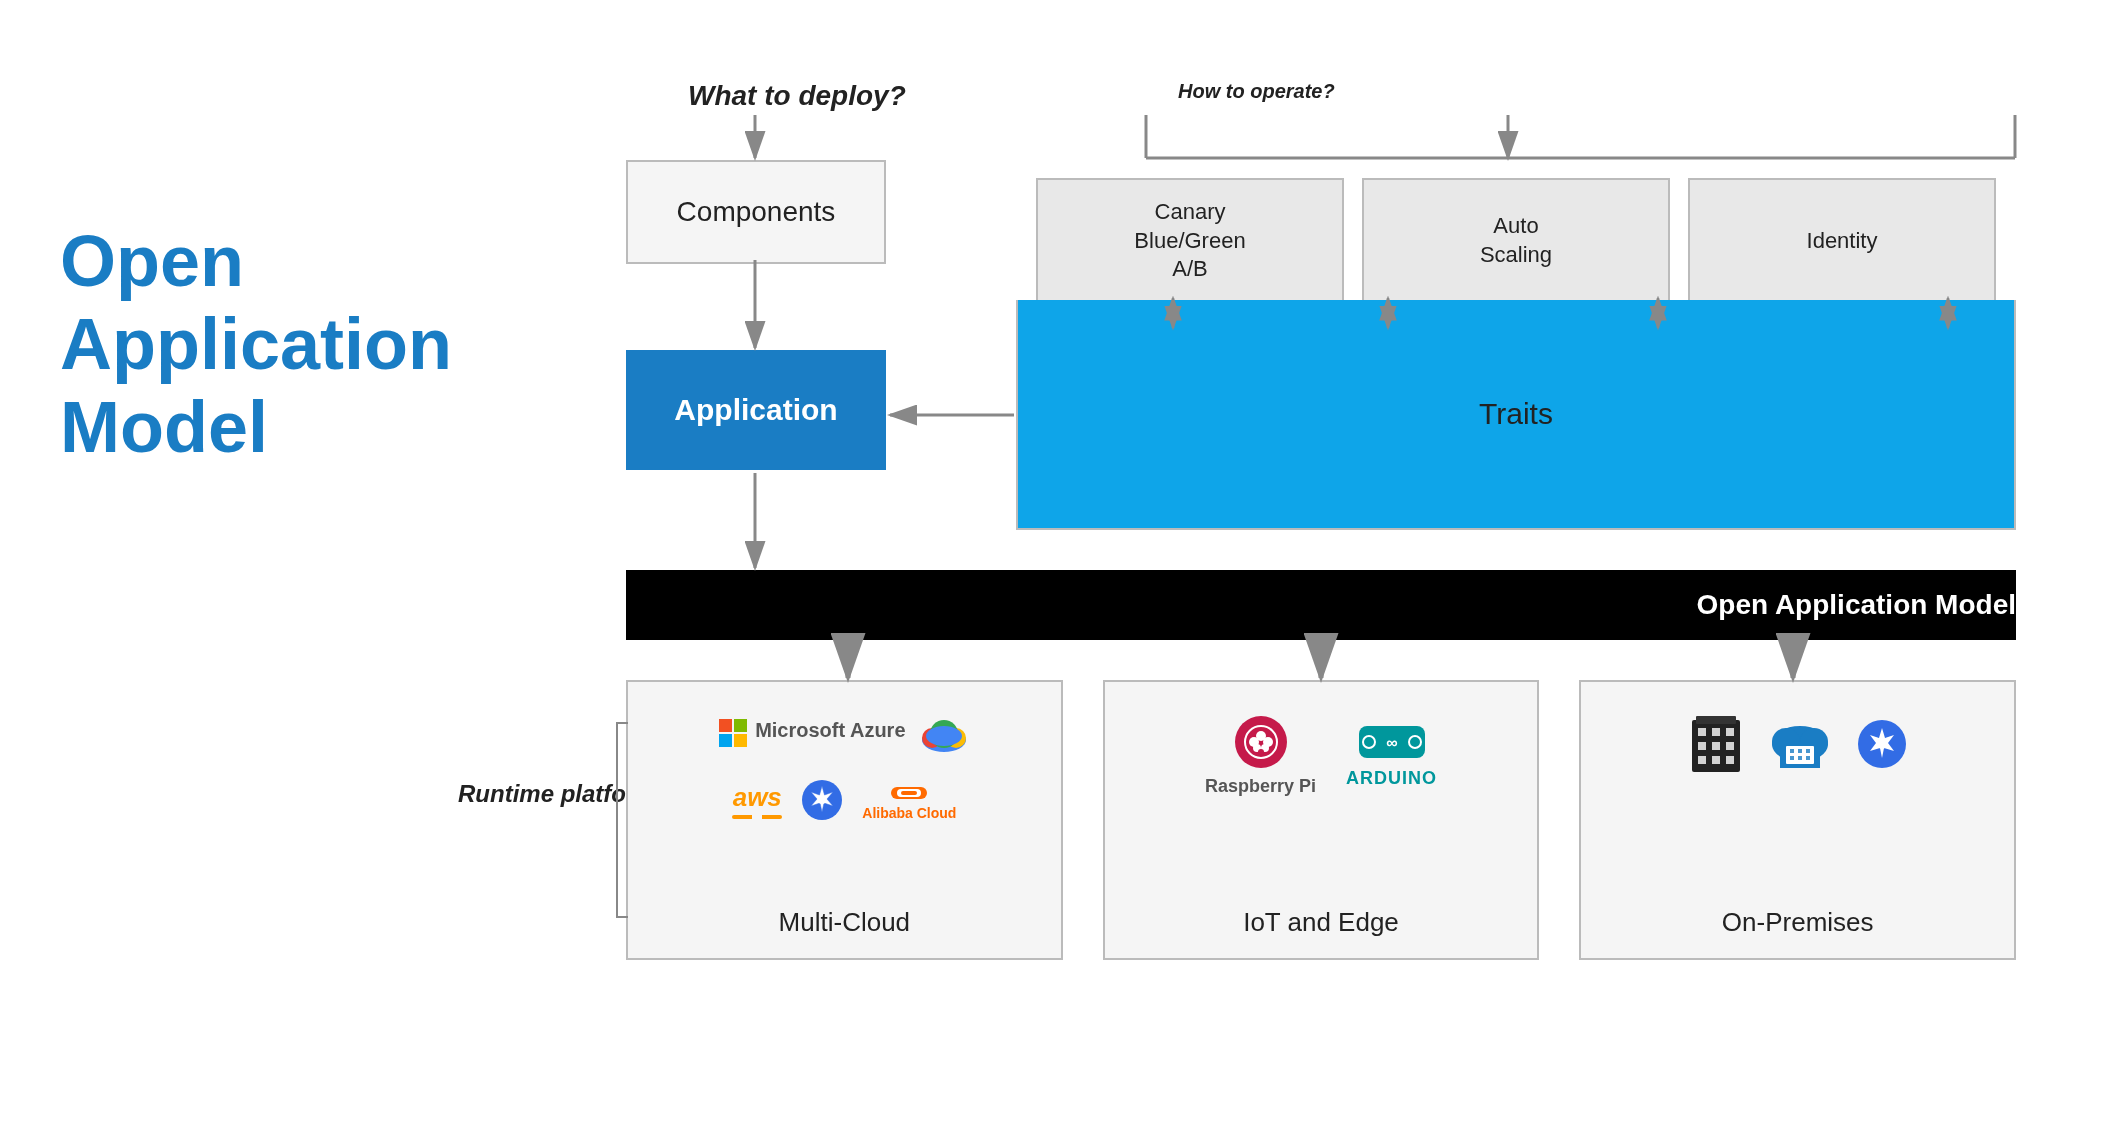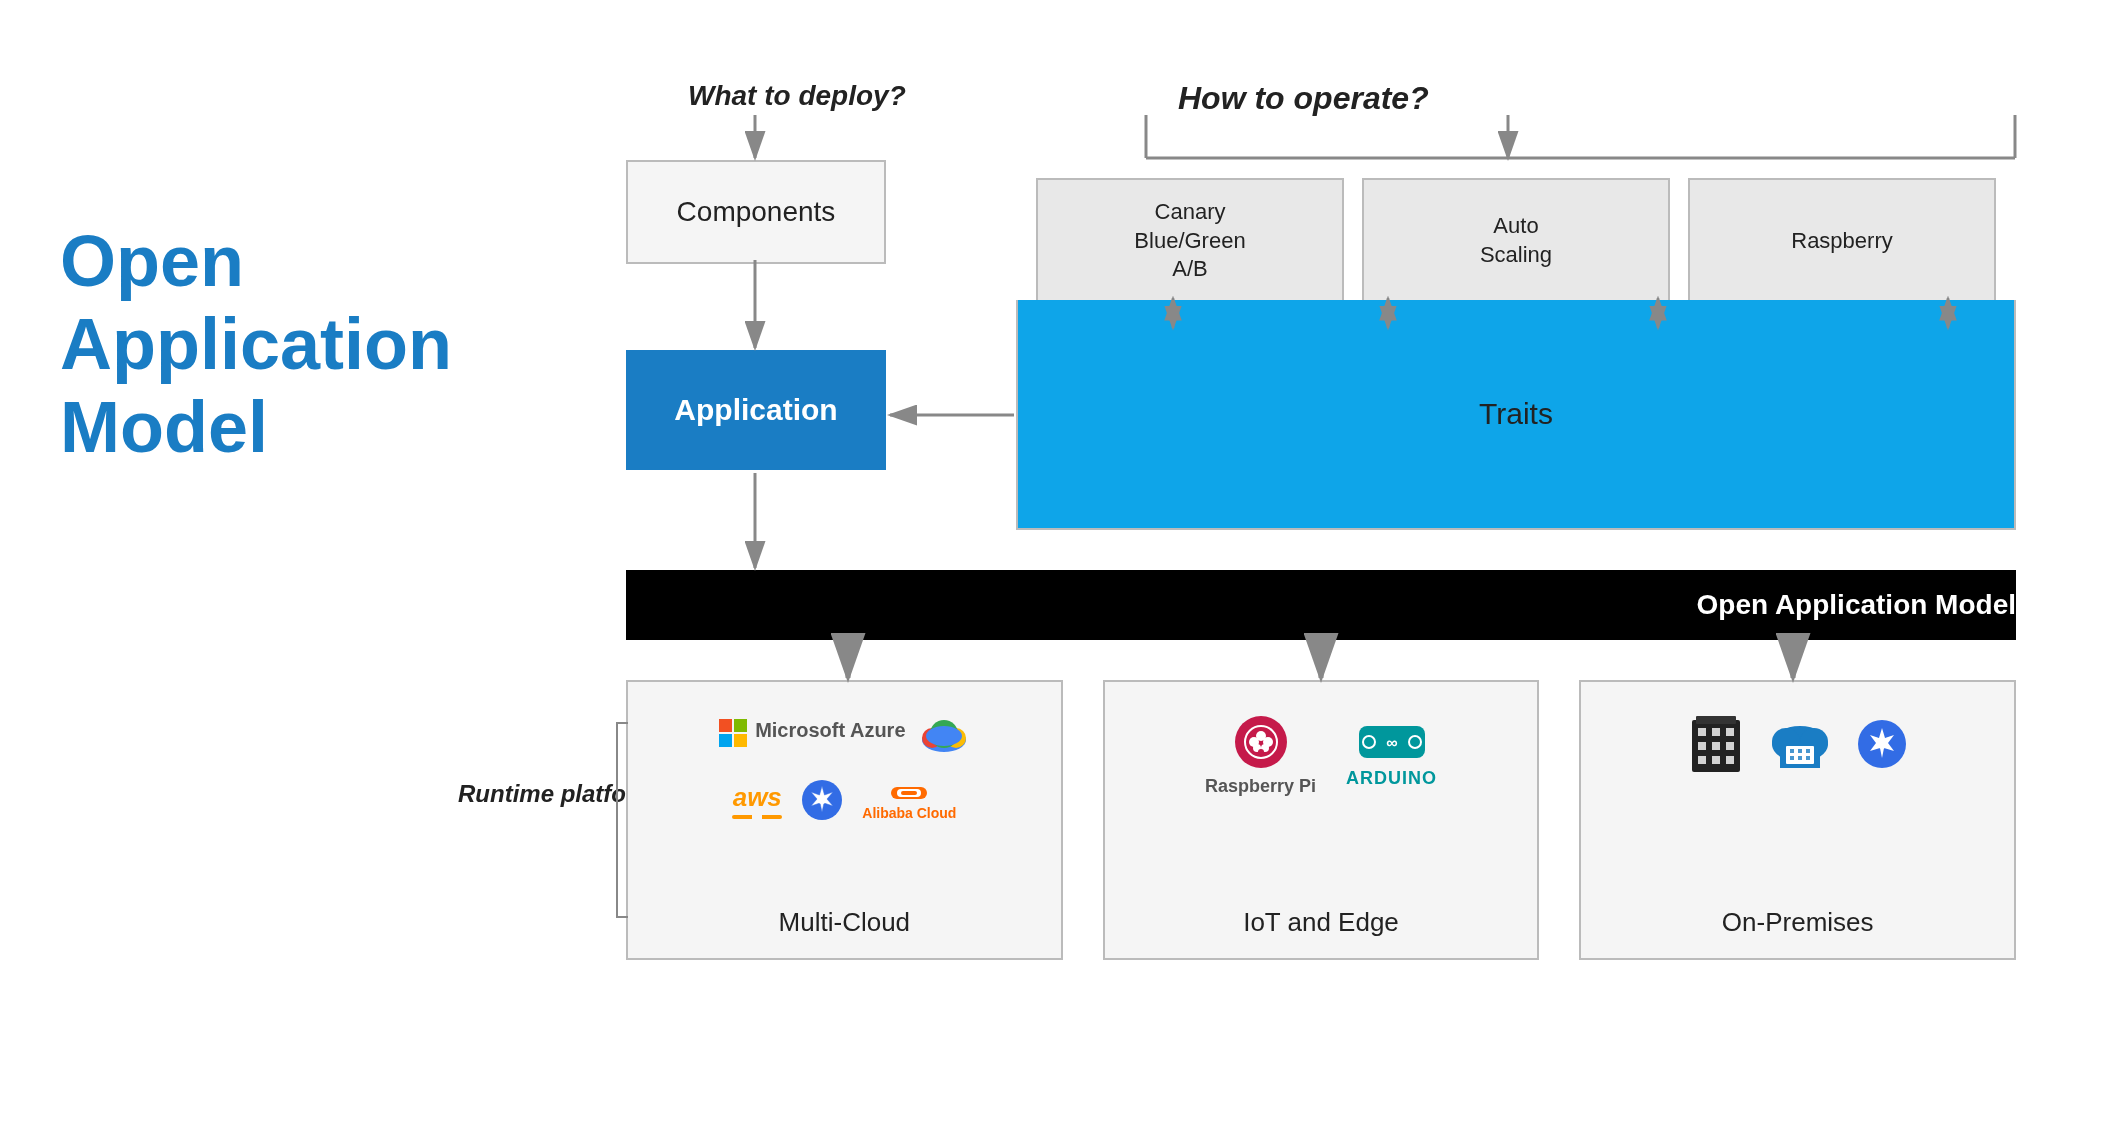--- a/index.html
+++ b/index.html
@@ -43,21 +43,21 @@
       font-style: italic;
       font-weight: 600;
       color: #222;
     }
 
     
     .label-how {
       position: absolute;
       left: 720px;
       top: 20px;
-      font-size: 32px;
+      font-size: 20px;
       font-style: italic;
       font-weight: 600;
       color: #222;
     }
 
     
     .box-components {
       position: absolute;
       left: 168px;
       top: 100px;
@@ -261,21 +261,21 @@
 
   <div class="label-how">How to operate?</div>
 
   <div class="box-components">
     <span>Components</span>
   </div>
 
   <div class="trait-boxes">
     <div class="trait-box">Canary<br>Blue/Green<br>A/B</div>
     <div class="trait-box">Auto<br>Scaling</div>
-    <div class="trait-box">Raspberry</div>
+    <div class="trait-box">Identity</div>
   </div>
 
   <div class="traits-inner">
     <span>Traits</span>
   </div>
 
   <div class="box-application">
     <span>Application</span>
   </div>
 

